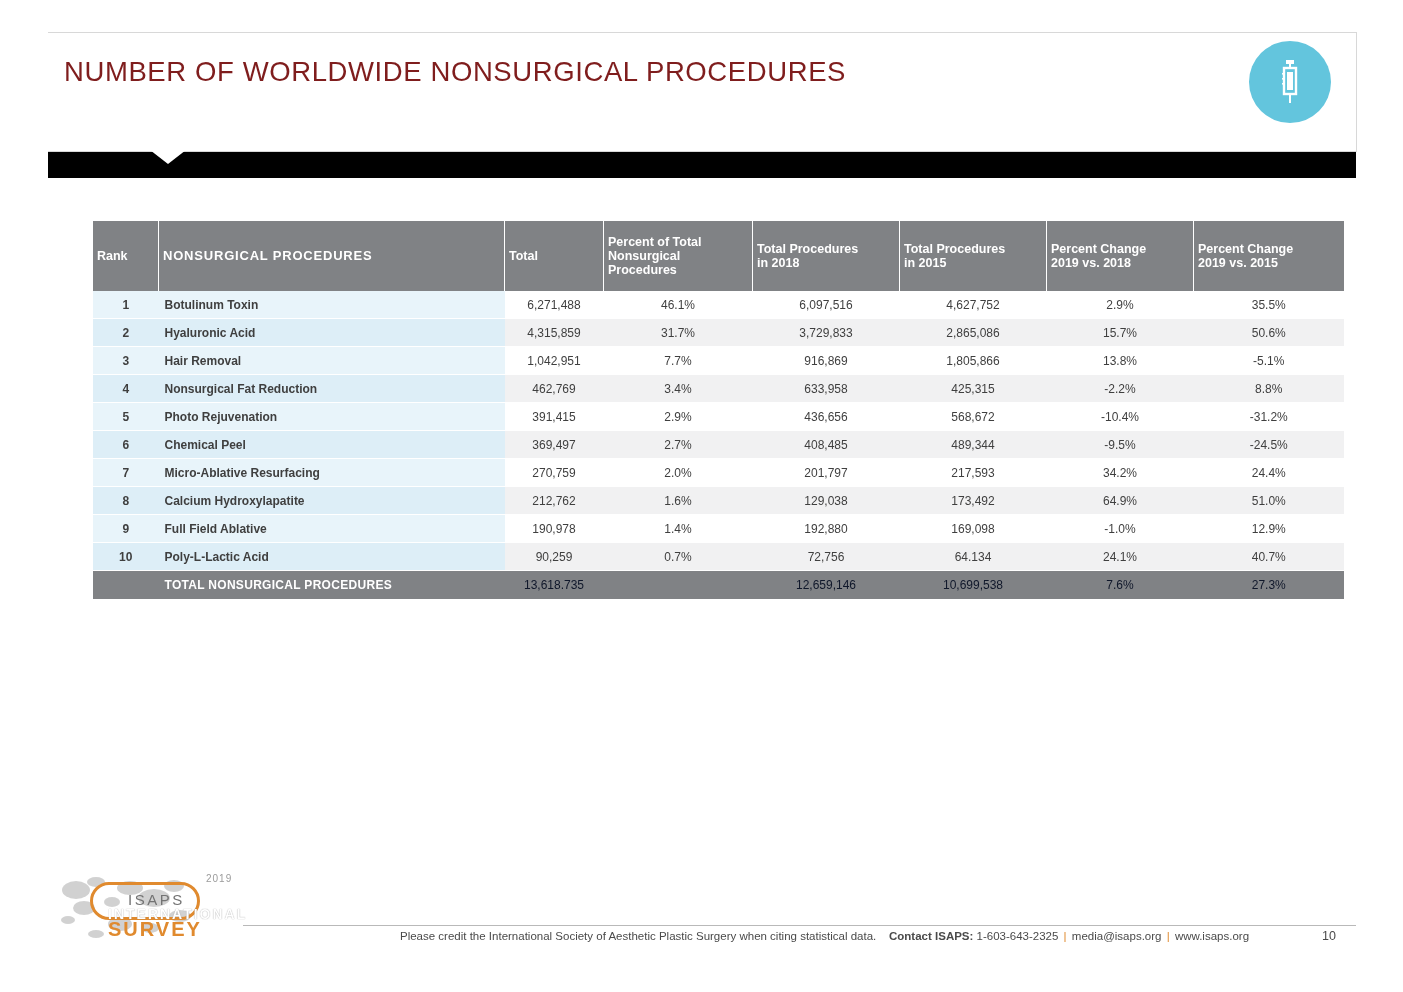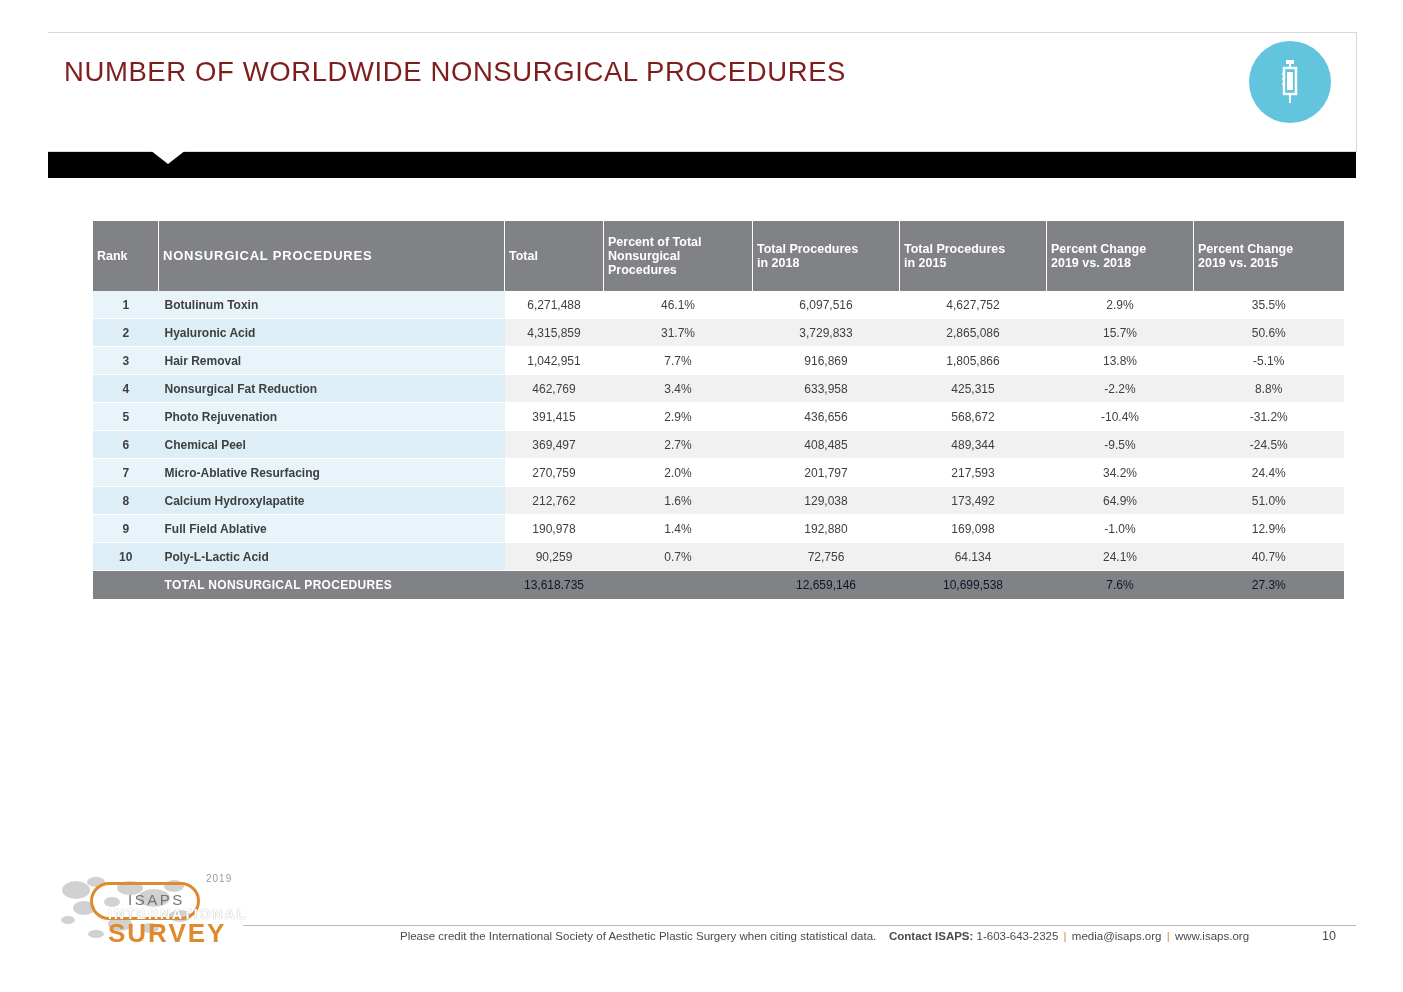--- a/index.html
+++ b/index.html
@@ -231,21 +231,21 @@
     font-size: 14px;
     font-weight: bold;
     color: #ffffff;
     letter-spacing: 2px;
     text-shadow: 0 0 1px #8e8e8e;
   }
   .logo-survey {
     position: absolute;
     left: 60px;
     top: 58px;
-    font-size: 26px;
+    font-size: 20px;
     font-weight: bold;
     color: #e08a2e;
     letter-spacing: 2px;
   }
 </style>
 </head>
 <body>
 
 <div class="header-shadow"></div>
 <div class="header-band"></div>

